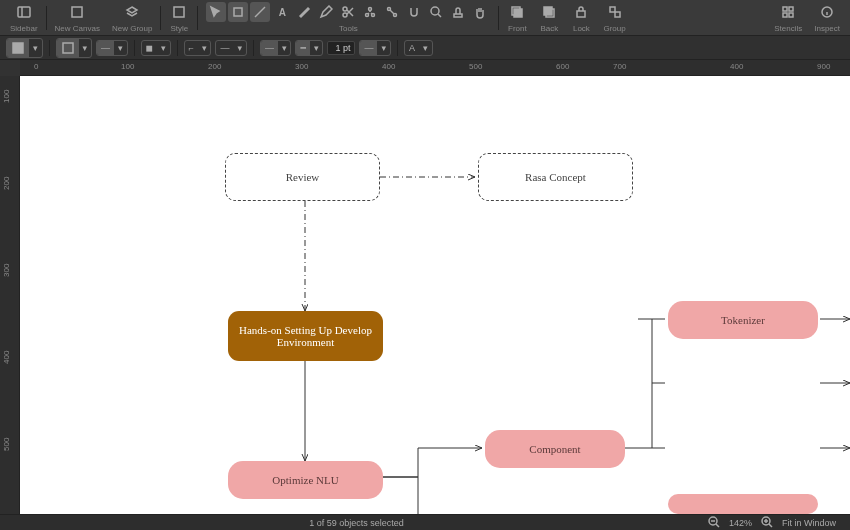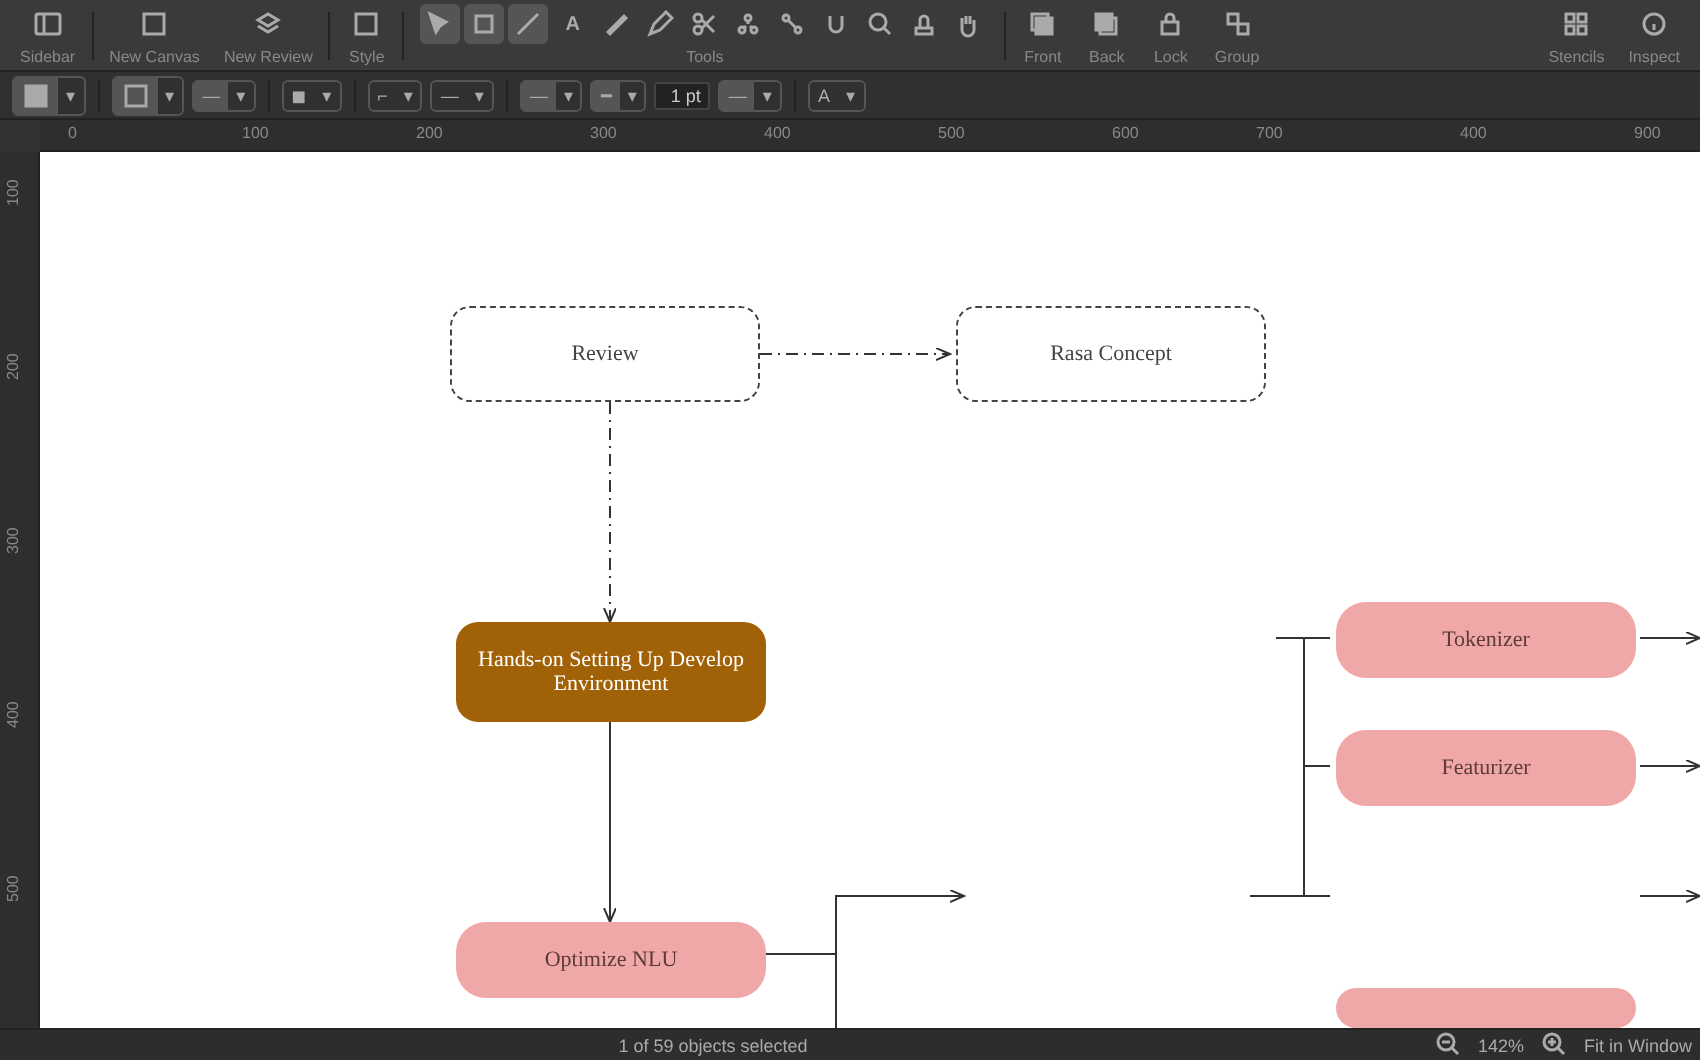--- a/index.html
+++ b/index.html
@@ -27,21 +27,21 @@
 .ruler-v .tick{position:absolute;left:2px;transform:rotate(-90deg);transform-origin:left top;}
 
 .canvas-area{position:absolute;top:76px;left:20px;right:0;bottom:16px;background:#2a2a2a;overflow:hidden;}
 .page{position:absolute;top:0;left:0;width:830px;height:500px;background:#fff;box-shadow:0 2px 8px rgba(0,0,0,.5);}
 
 .node{position:absolute;display:flex;align-items:center;justify-content:center;text-align:center;font-family:Georgia,serif;font-size:11px;color:#444;padding:6px;}
 .dashbox{border:1.5px dash-dot #444;border:1.5px dashed #444;border-radius:10px;}
 .greenbox{background:#a16207;color:#fff;border-radius:11px;}
 .pinkbox{background:#f0a7a7;color:#5c3a3a;border-radius:15px;}
 
-.statusbar{position:absolute;bottom:0;left:0;right:0;height:16px;background:#2d2d2d;border-top:1px solid #222;display:flex;align-items:center;font-size:9px;color:#aaa;padding:0 4px;gap:8px;margin-top:19px;}
+.statusbar{position:absolute;bottom:0;left:0;right:0;height:16px;background:#2d2d2d;border-top:1px solid #222;display:flex;align-items:center;font-size:9px;color:#aaa;padding:0 14px;gap:8px;margin-top:19px;}
 .statusbar .flex-spacer{flex:1;}
 
 svg.icon{width:14px;height:14px;stroke:#aaa;stroke-width:1.5;fill:none;}
 svg.conn{position:absolute;top:0;left:0;pointer-events:none;}
 </style>
 </head>
 <body>
 
 <div class="toolbar">
   <div class="tb-group">
@@ -68,21 +68,21 @@
   </div>
   <div class="tb-group">
     <div class="icons">
         <div class="tb-btn">
           <svg class="icon">
             <path d="M7 2l5 3-5 3-5-3z"></path>
             <path d="M2 8l5 3 5-3"></path>
           </svg>
         </div>
       </div>
-    <div class="label">New Review</div>
+    <div class="label">New Group</div>
   </div>
   <div class="tb-sep"></div>
   <div class="tb-group">
     <div class="icons">
         <div class="tb-btn">
           <svg class="icon">
             <rect x="2" y="2" width="10" height="10"></rect>
           </svg>
         </div>
       </div>
@@ -298,21 +298,21 @@
 </div>
 
 <div class="ruler-h" id="rh">
     <span class="tick" style="left: 14px;">0</span>
     <span class="tick" style="left: 101px;">100</span>
     <span class="tick" style="left: 188px;">200</span>
     <span class="tick" style="left: 275px;">300</span>
     <span class="tick" style="left: 362px;">400</span>
     <span class="tick" style="left: 449px;">500</span>
     <span class="tick" style="left: 536px;">600</span>
-    <span class="tick" style="left: 608px;">700</span>
+    <span class="tick" style="left: 593px;">700</span>
     <span class="tick" style="left: 710px;">400</span>
     <span class="tick" style="left: 797px; text-align: right;">900</span>
   </div>
 <div class="ruler-v" id="rv">
     <span class="tick" style="top: 27px;">100</span>
     <span class="tick" style="top: 114px;">200</span>
     <span class="tick" style="top: 201px;">300</span>
     <span class="tick" style="top: 288px;">400</span>
     <span class="tick" style="top: 375px;">500</span>
   </div>
@@ -337,22 +337,22 @@
       <line x1="632" y1="372" x2="645" y2="372" stroke="#333"></line>
       <line x1="800" y1="243" x2="830" y2="243" stroke="#333" marker-end="url(#arr)"></line>
       <line x1="800" y1="307" x2="830" y2="307" stroke="#333" marker-end="url(#arr)"></line>
       <line x1="800" y1="372" x2="830" y2="372" stroke="#333" marker-end="url(#arr)"></line>
     </svg>
 
     <div class="node dashbox" style="left:205px;top:77px;width:155px;height:48px;">Review</div>
     <div class="node dashbox" style="left:458px;top:77px;width:155px;height:48px;">Rasa Concept</div>
     <div class="node greenbox" style="left:208px;top:235px;width:155px;height:50px;">Hands-on Setting Up Develop Environment</div>
     <div class="node pinkbox" style="left:208px;top:385px;width:155px;height:38px;">Optimize NLU</div>
+    <div class="node pinkbox" style="left:465px;top:354px;width:140px;height:38px;">Component</div>
     <div class="node pinkbox" style="left:648px;top:225px;width:150px;height:38px;">Tokenizer</div>
-    <div class="node pinkbox" style="left:648px;top:289px;width:150px;height:38px;">Featurizer</div>
     <div class="node pinkbox" style="left:648px;top:418px;width:150px;height:20px;"></div>
   </div>
 </div>
 
 <div class="statusbar">
   <div class="flex-spacer"></div>
   <span>1 of 59 objects selected</span>
   <div class="flex-spacer"></div>
   <span><svg class="icon">
         <circle cx="6" cy="6" r="4"></circle>

